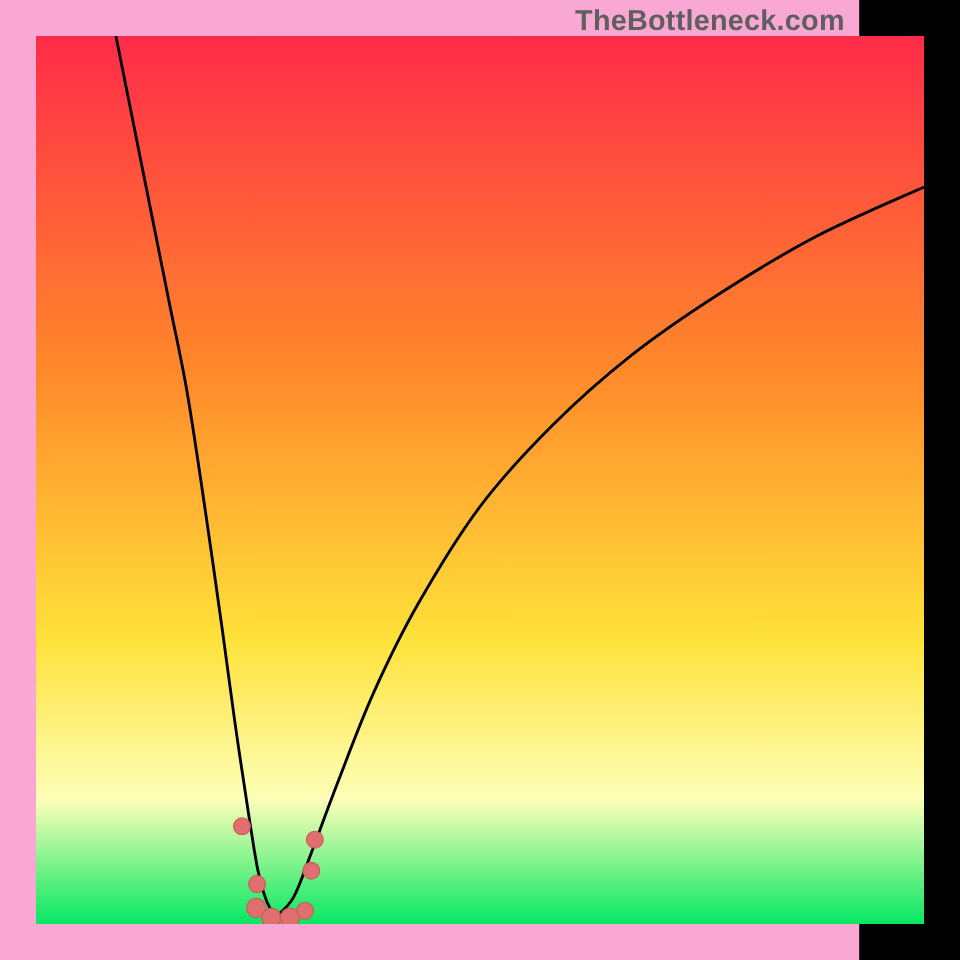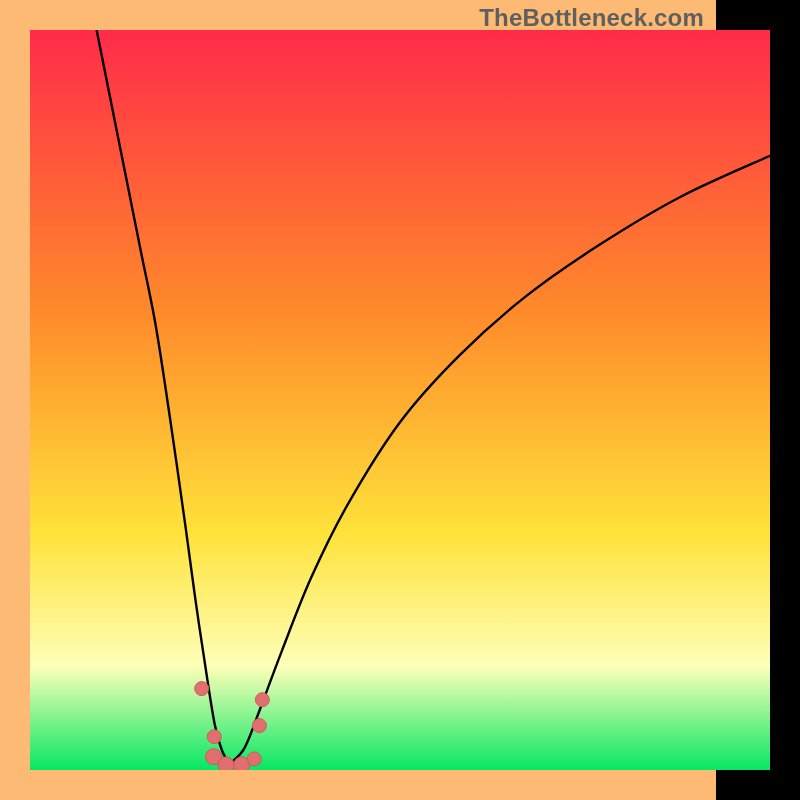--- a/index.html
+++ b/index.html
@@ -9,21 +9,21 @@
     height: 800px;
     background: #000;
     overflow: hidden;
   }
   .frame {
     position: absolute;
     left: 0;
     top: 0;
     width: 716px;
     height: 800px;
-    background: #fdba74;
+    background: #f9a8d4;
   }
   .plot-area {
     position: absolute;
     left: 30px;
     top: 30px;
     width: 740px;
     height: 740px;
   }
   .watermark {
     position: absolute;

